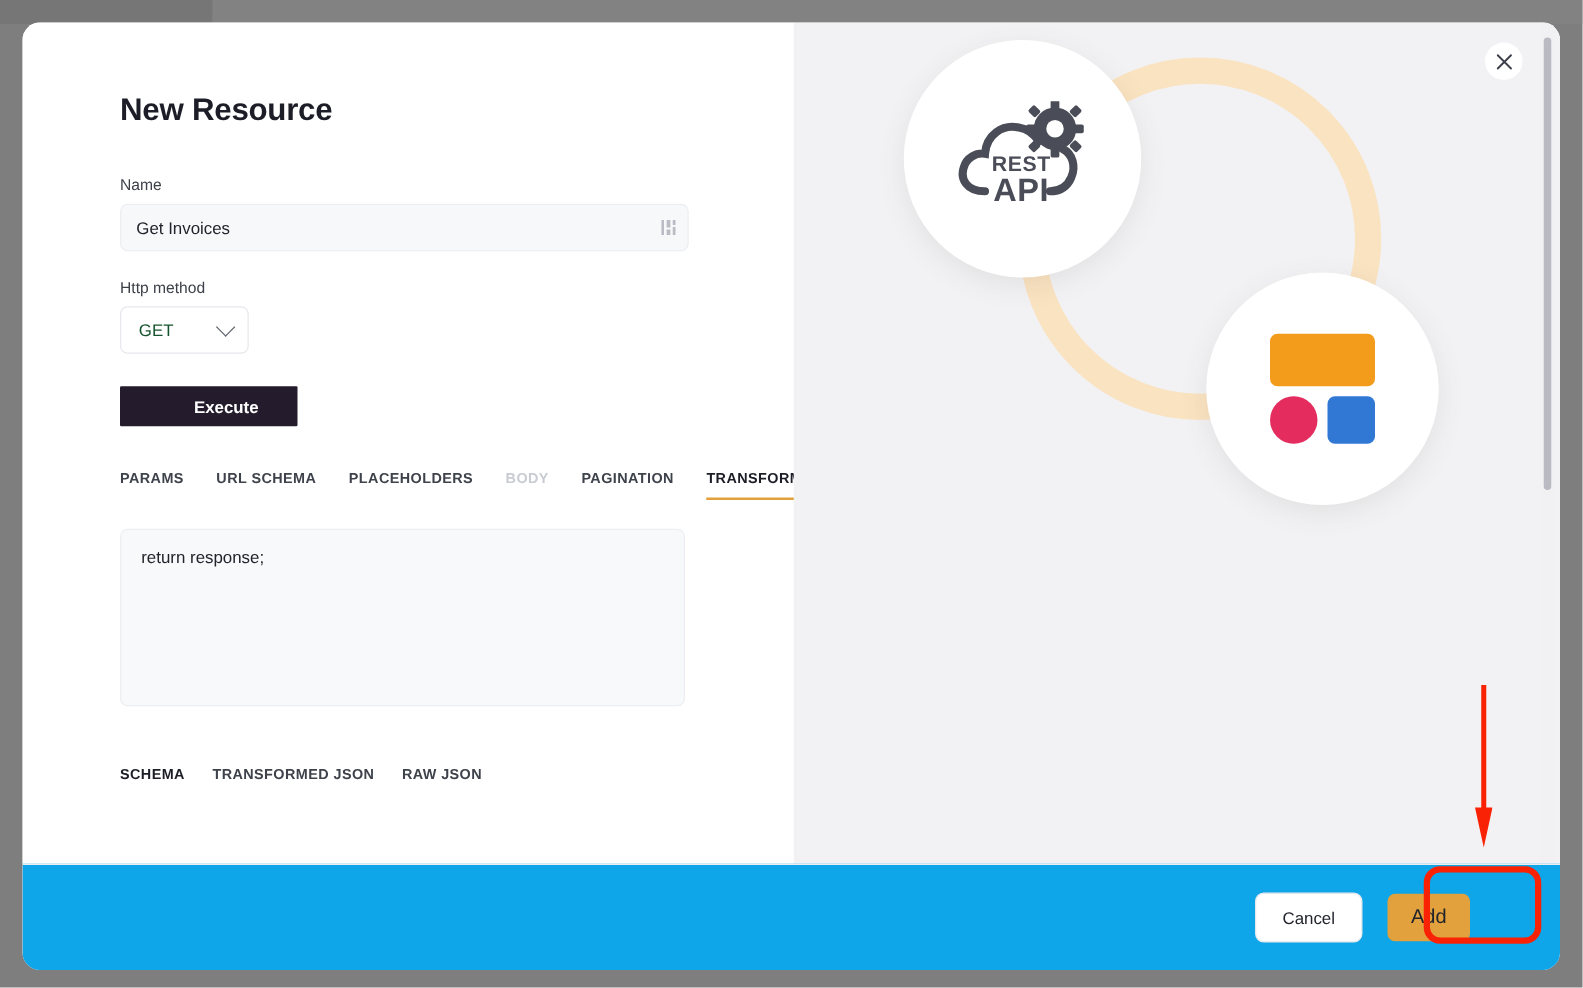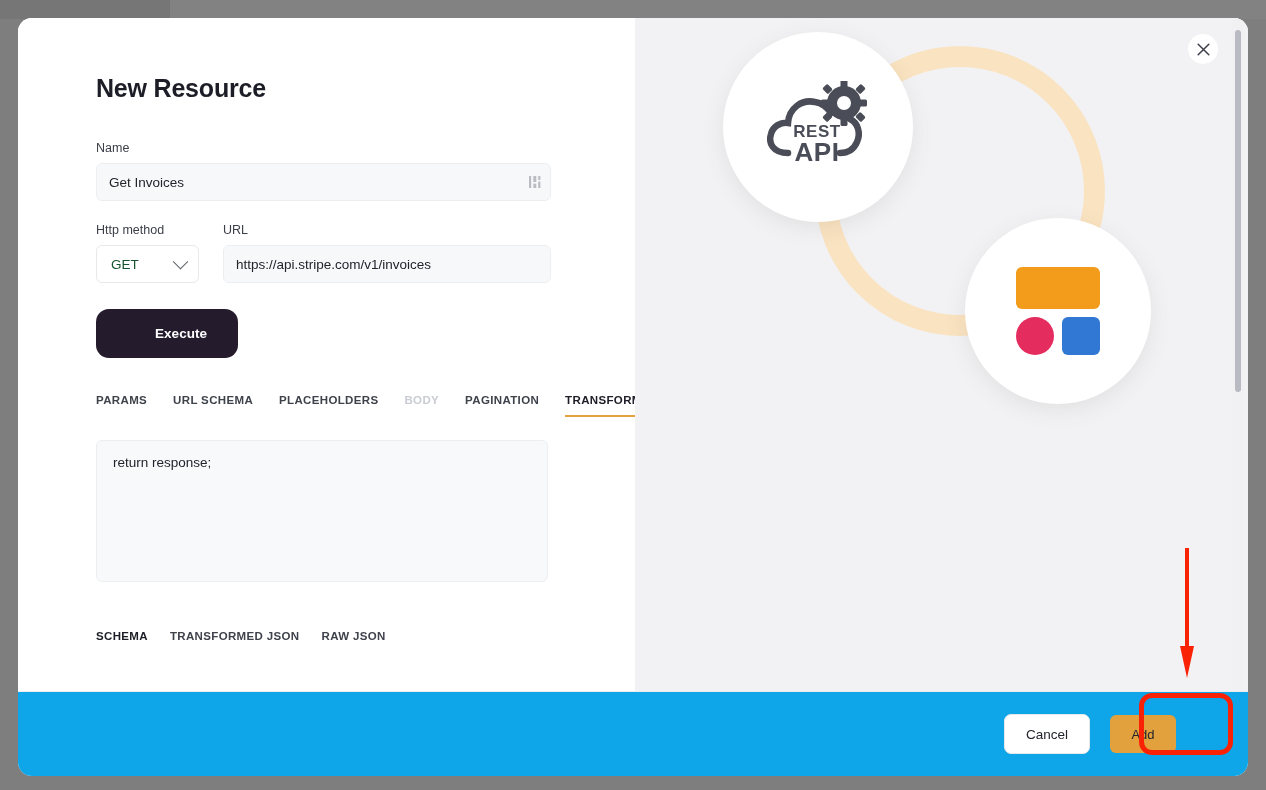--- a/index.html
+++ b/index.html
@@ -95,25 +95,25 @@
   .chevron {
     width: 11px; height: 11px;
     border-right: 1.6px solid #5c6069;
     border-bottom: 1.6px solid #5c6069;
     transform: rotate(45deg) translate(-2px,-2px);
   }
   .url-input { width: 328px; }
 
   .execute-btn {
     margin-top: 26px;
-    width: 142px; height: 49px;
+    width: 142px; height: 32px;
     background: #241c2c;
     color: #fff;
     border: none;
-    border-radius: 13px;
+    border-radius: 1px;
     font-size: 13.5px;
     font-weight: bold;
     font-family: "Liberation Sans", sans-serif;
     cursor: pointer;
     padding-left: 28px;
   }
 
   
   .tabs {
     margin-top: 36px;
@@ -226,21 +226,21 @@
     font-size: 13.5px;
     color: #22242c;
     font-family: "Liberation Sans", sans-serif;
     cursor: pointer;
   }
   .btn-add {
     width: 66px; height: 38px;
     background: #e2a13c;
     border: none;
     border-radius: 6px;
-    font-size: 13px;
+    font-size: 16px;
     color: #22242c;
     font-family: "Liberation Sans", sans-serif;
     cursor: pointer;
     margin-right: 20px;
   }
 
   
   .scroll-track {
     position: absolute;
     right: 4px; top: 0; bottom: 0;
@@ -302,26 +302,20 @@
           </span>
         </div>
       </div>
 
       <div class="row">
         <div class="col-method">
           <div class="field-label">Http method</div>
           <div class="select">
             <span>GET</span>
             <span class="chevron"></span>
-          </div>
-        </div>
-        <div class="col-url">
-          <div class="field-label">URL</div>
-          <div class="text-input url-input">
-            <span>https://api.stripe.com/v1/invoices</span>
           </div>
         </div>
       </div>
 
       <button class="execute-btn">Execute</button>
 
       <div class="tabs">
         <div class="tab">PARAMS</div>
         <div class="tab">URL SCHEMA</div>
         <div class="tab">PLACEHOLDERS</div>

